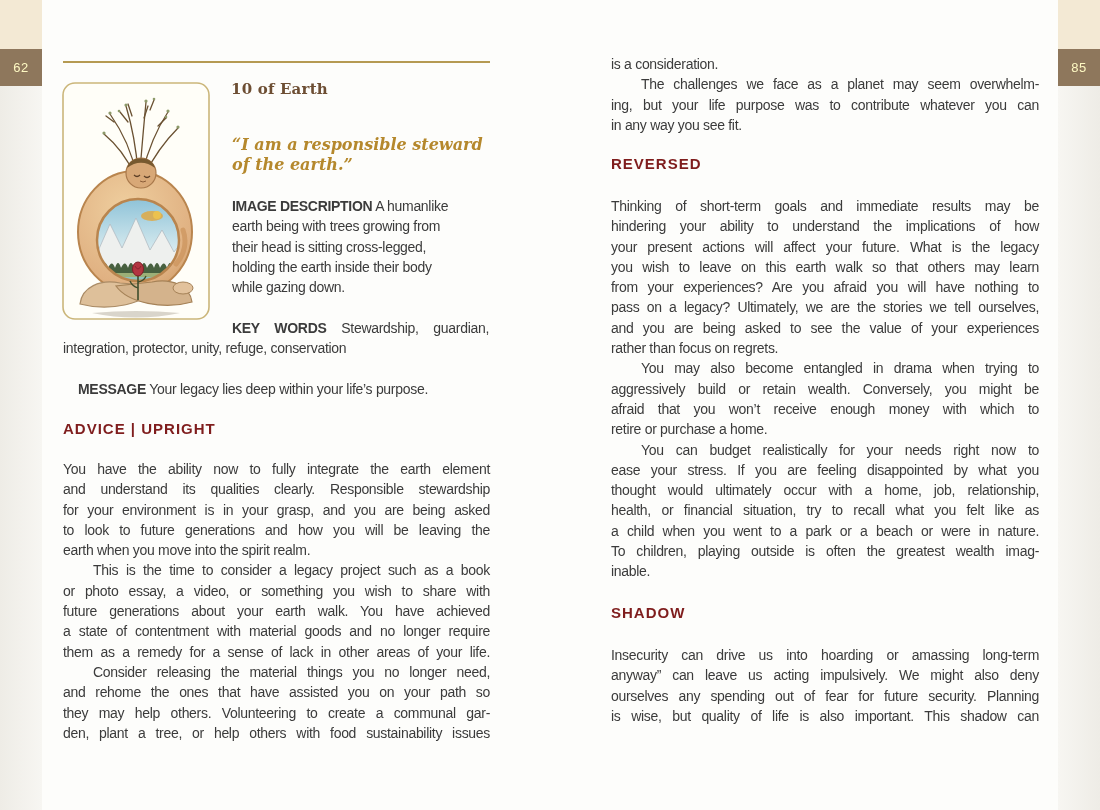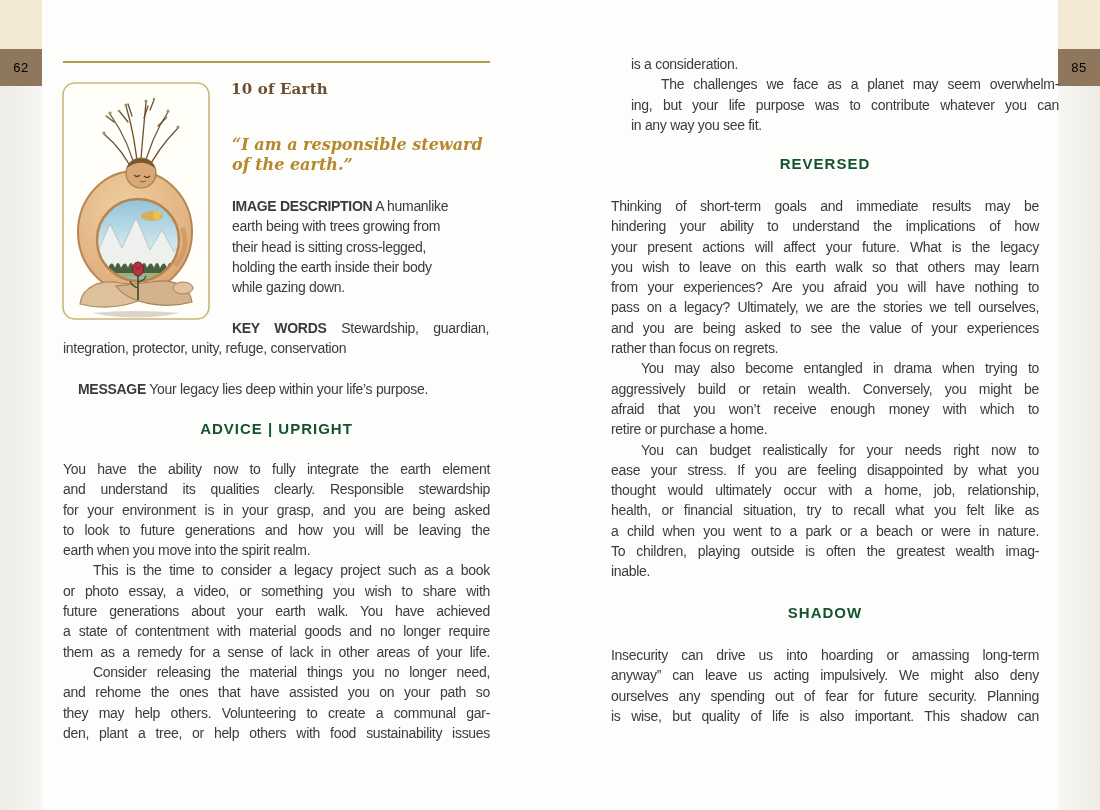--- a/index.html
+++ b/index.html
@@ -5,49 +5,49 @@
   html,body{margin:0;padding:0;background:#e9e7e2;}
   .canvas{position:relative;width:1100px;height:810px;background:#fdfdfb;overflow:hidden;
           font-family:"Liberation Sans",sans-serif;}
 
   
   .edge{position:absolute;top:0;height:810px;width:42px;}
   .edge.left{left:0;background:linear-gradient(90deg,#eeece6,#f7f6f2);}
   .edge.right{right:0;background:linear-gradient(270deg,#eeece6,#f7f6f2);}
   .cream{position:absolute;top:0;left:0;width:42px;height:49px;background:var(--cream,#f3e9d4);}
   .tab{position:absolute;top:49px;left:0;width:42px;height:37px;background:var(--tab-brown,#8e775c);
-       color:#000000;font-size:13px;letter-spacing:.5px;display:flex;align-items:center;justify-content:center;}
+       color:#fef9c3;font-size:13px;letter-spacing:.5px;display:flex;align-items:center;justify-content:center;}
 
   
   .rule{position:absolute;left:63px;top:61px;width:427px;height:2px;background:var(--accent-gold,#b59a52);}
   .card{position:absolute;left:62px;top:82px;width:148px;height:238px;margin:0;}
   .title{position:absolute;left:231px;top:80px;margin:0;font-family:"DejaVu Serif",serif;
          font-weight:600;font-size:15px;color:var(--title-brown,#6d4e33);letter-spacing:.2px;}
   .quote{position:absolute;left:232px;top:135px;font-family:"DejaVu Serif",serif;font-style:italic;
          font-weight:700;font-size:16px;line-height:20px;color:var(--quote-gold,#b5882c);}
 
   
   .textblock{position:absolute;color:var(--body-text,#3b3b3b);font-size:14px;
              letter-spacing:-0.3px;line-height:20.3px;}
   .ln{min-height:20.3px;}
   .jln{text-align:justify;text-align-last:justify;}
   .jln.last{text-align-last:left;}
   .ind{text-indent:30px;}
   .b{font-weight:700;}
   .sect{position:absolute;margin:0;font-size:15px;font-weight:700;letter-spacing:1px;
-        color:#14532d;text-align:center;font-family:"Liberation Sans",sans-serif;}
+        color:#7f1d1d;font-family:"Liberation Sans",sans-serif;}
 
   
   .imgdesc{left:232px;top:196px;width:258px;}
   .kw1{left:232px;top:318px;width:257px;}
   .kw2{left:63px;top:338px;width:427px;}
   .msg{left:78px;top:379px;width:427px;}
   .advhead{left:63px;top:420px;width:427px;}
   .advbody{left:63px;top:459px;width:427px;}
-  .rcont{left:611px;top:54px;width:428px;margin-left:20px;}
+  .rcont{left:611px;top:54px;width:428px;}
   .revhead{left:611px;top:155px;width:428px;}
   .revbody{left:611px;top:196px;width:428px;}
   .shhead{left:611px;top:604px;width:428px;}
   .shbody{left:611px;top:645px;width:428px;}
 </style>
 </head>
 <body>
 
 <div class="canvas">
 

